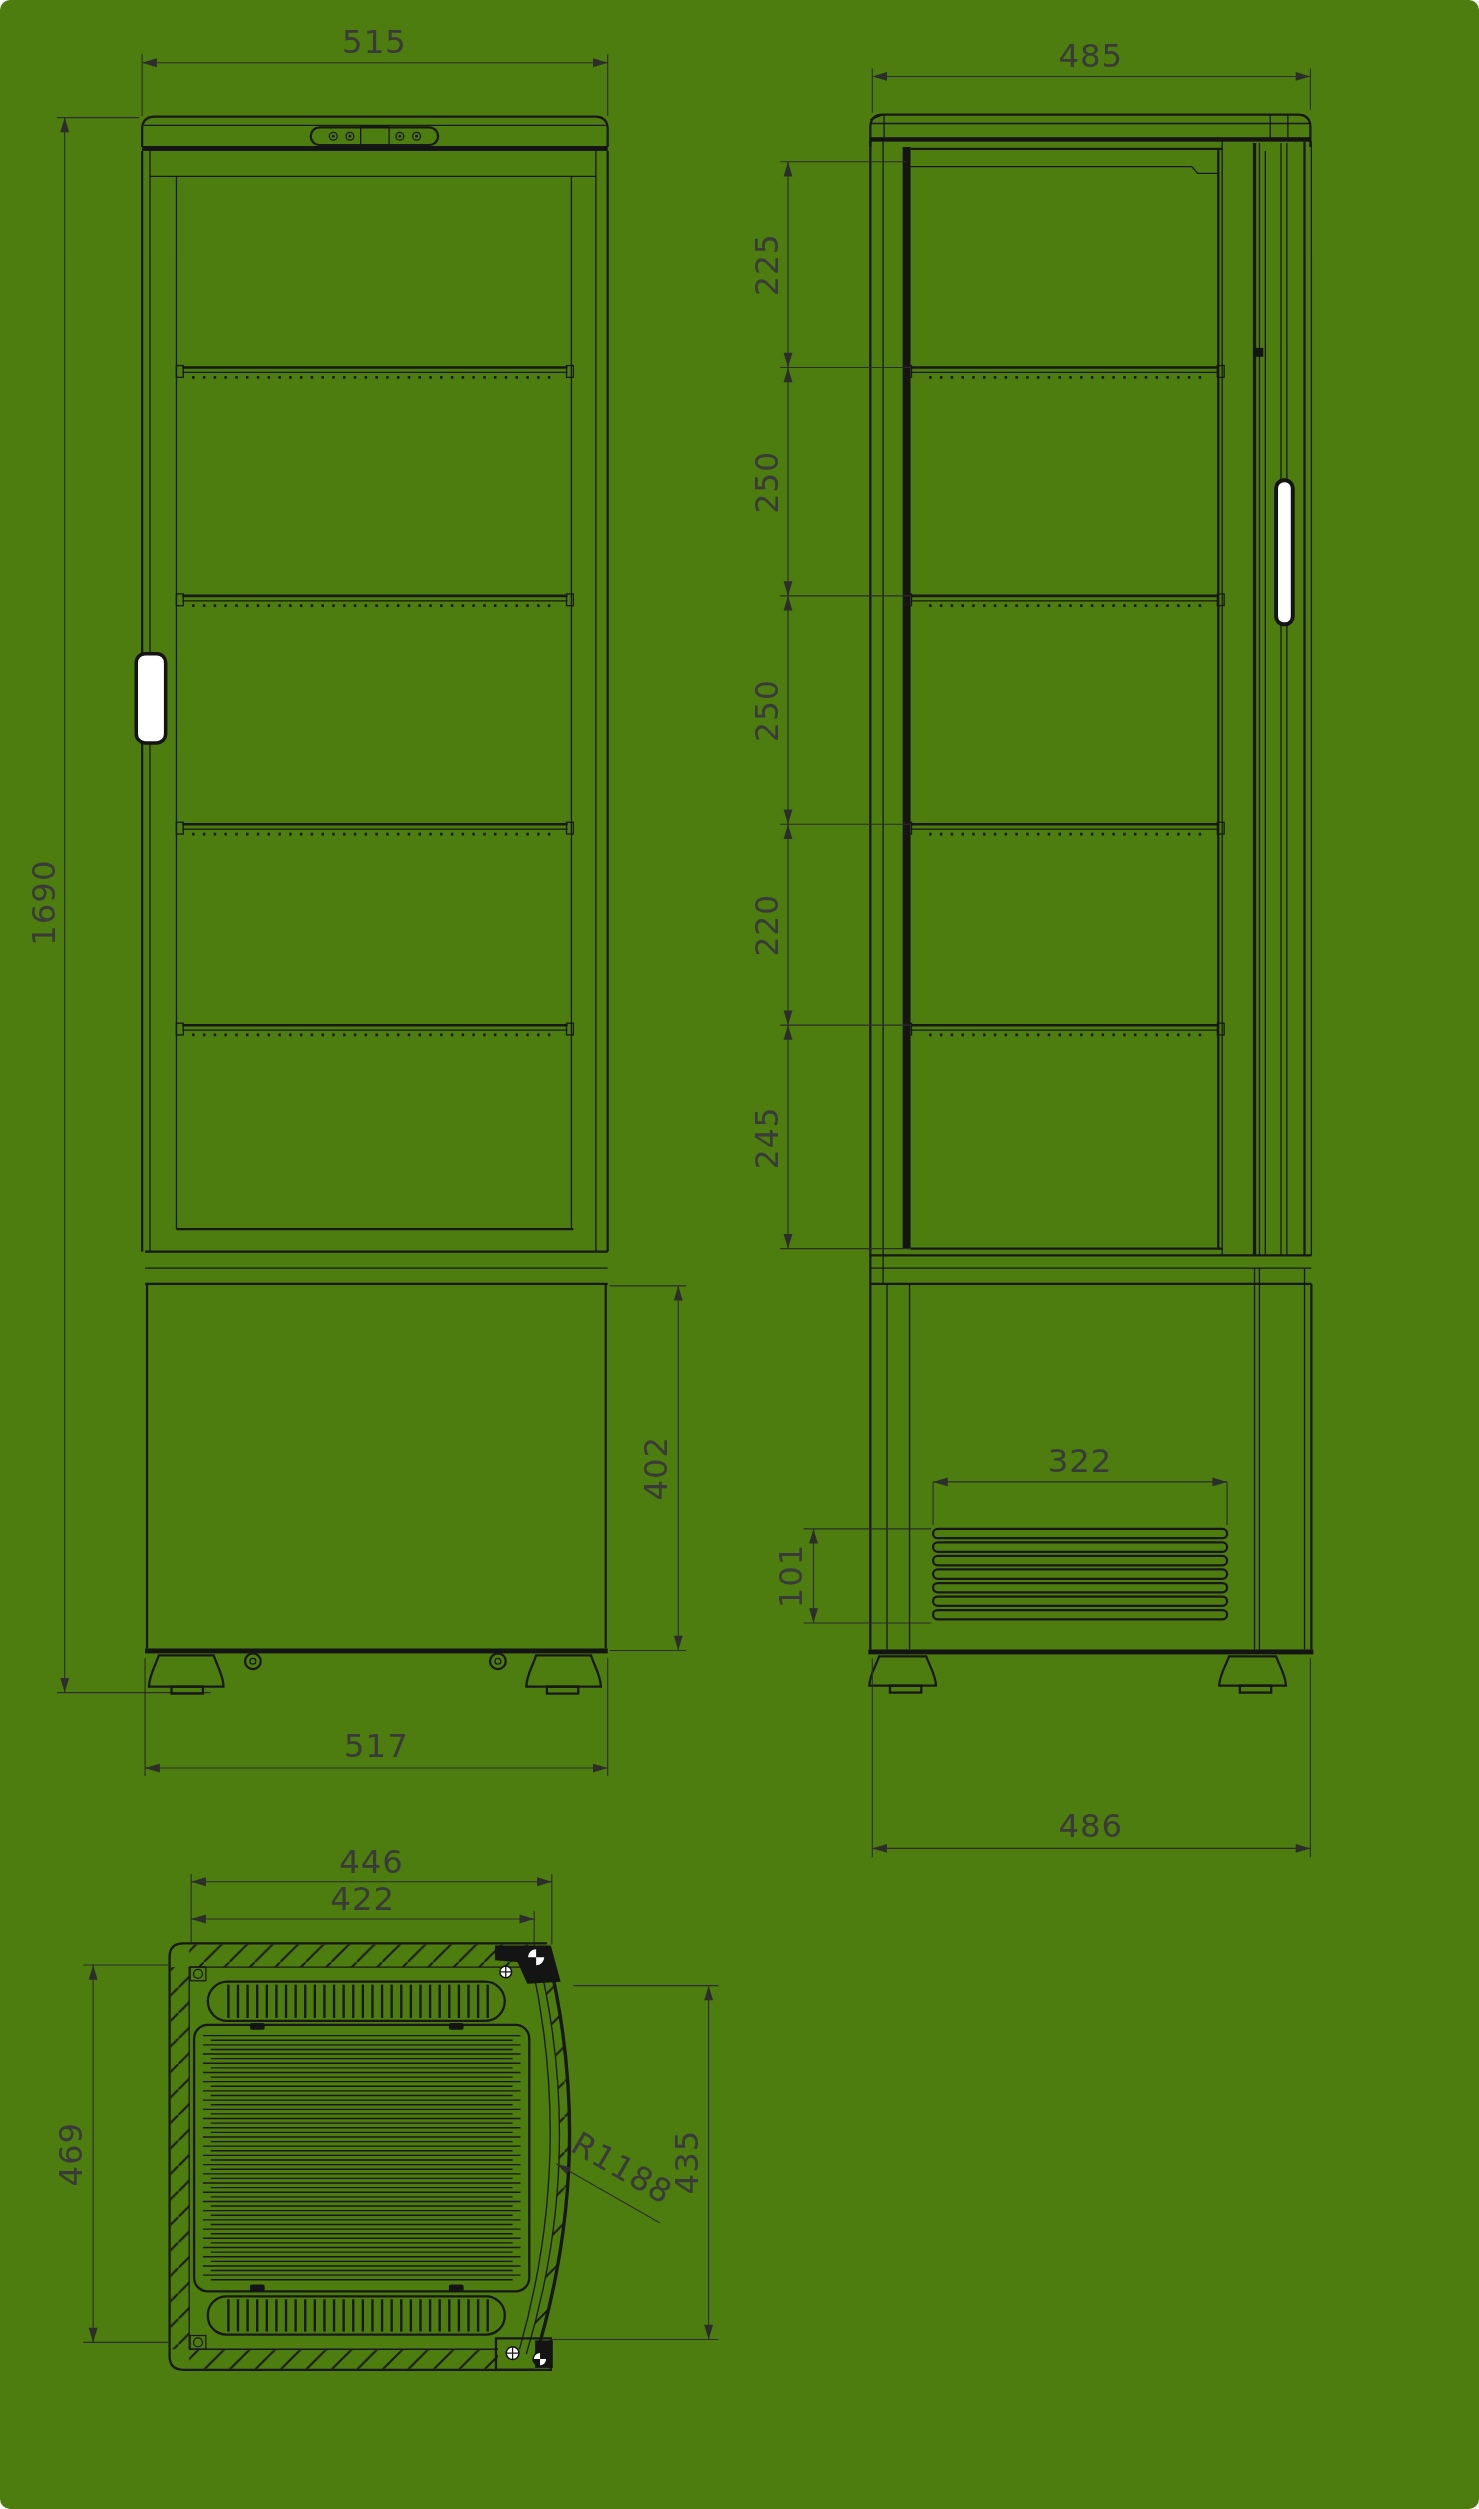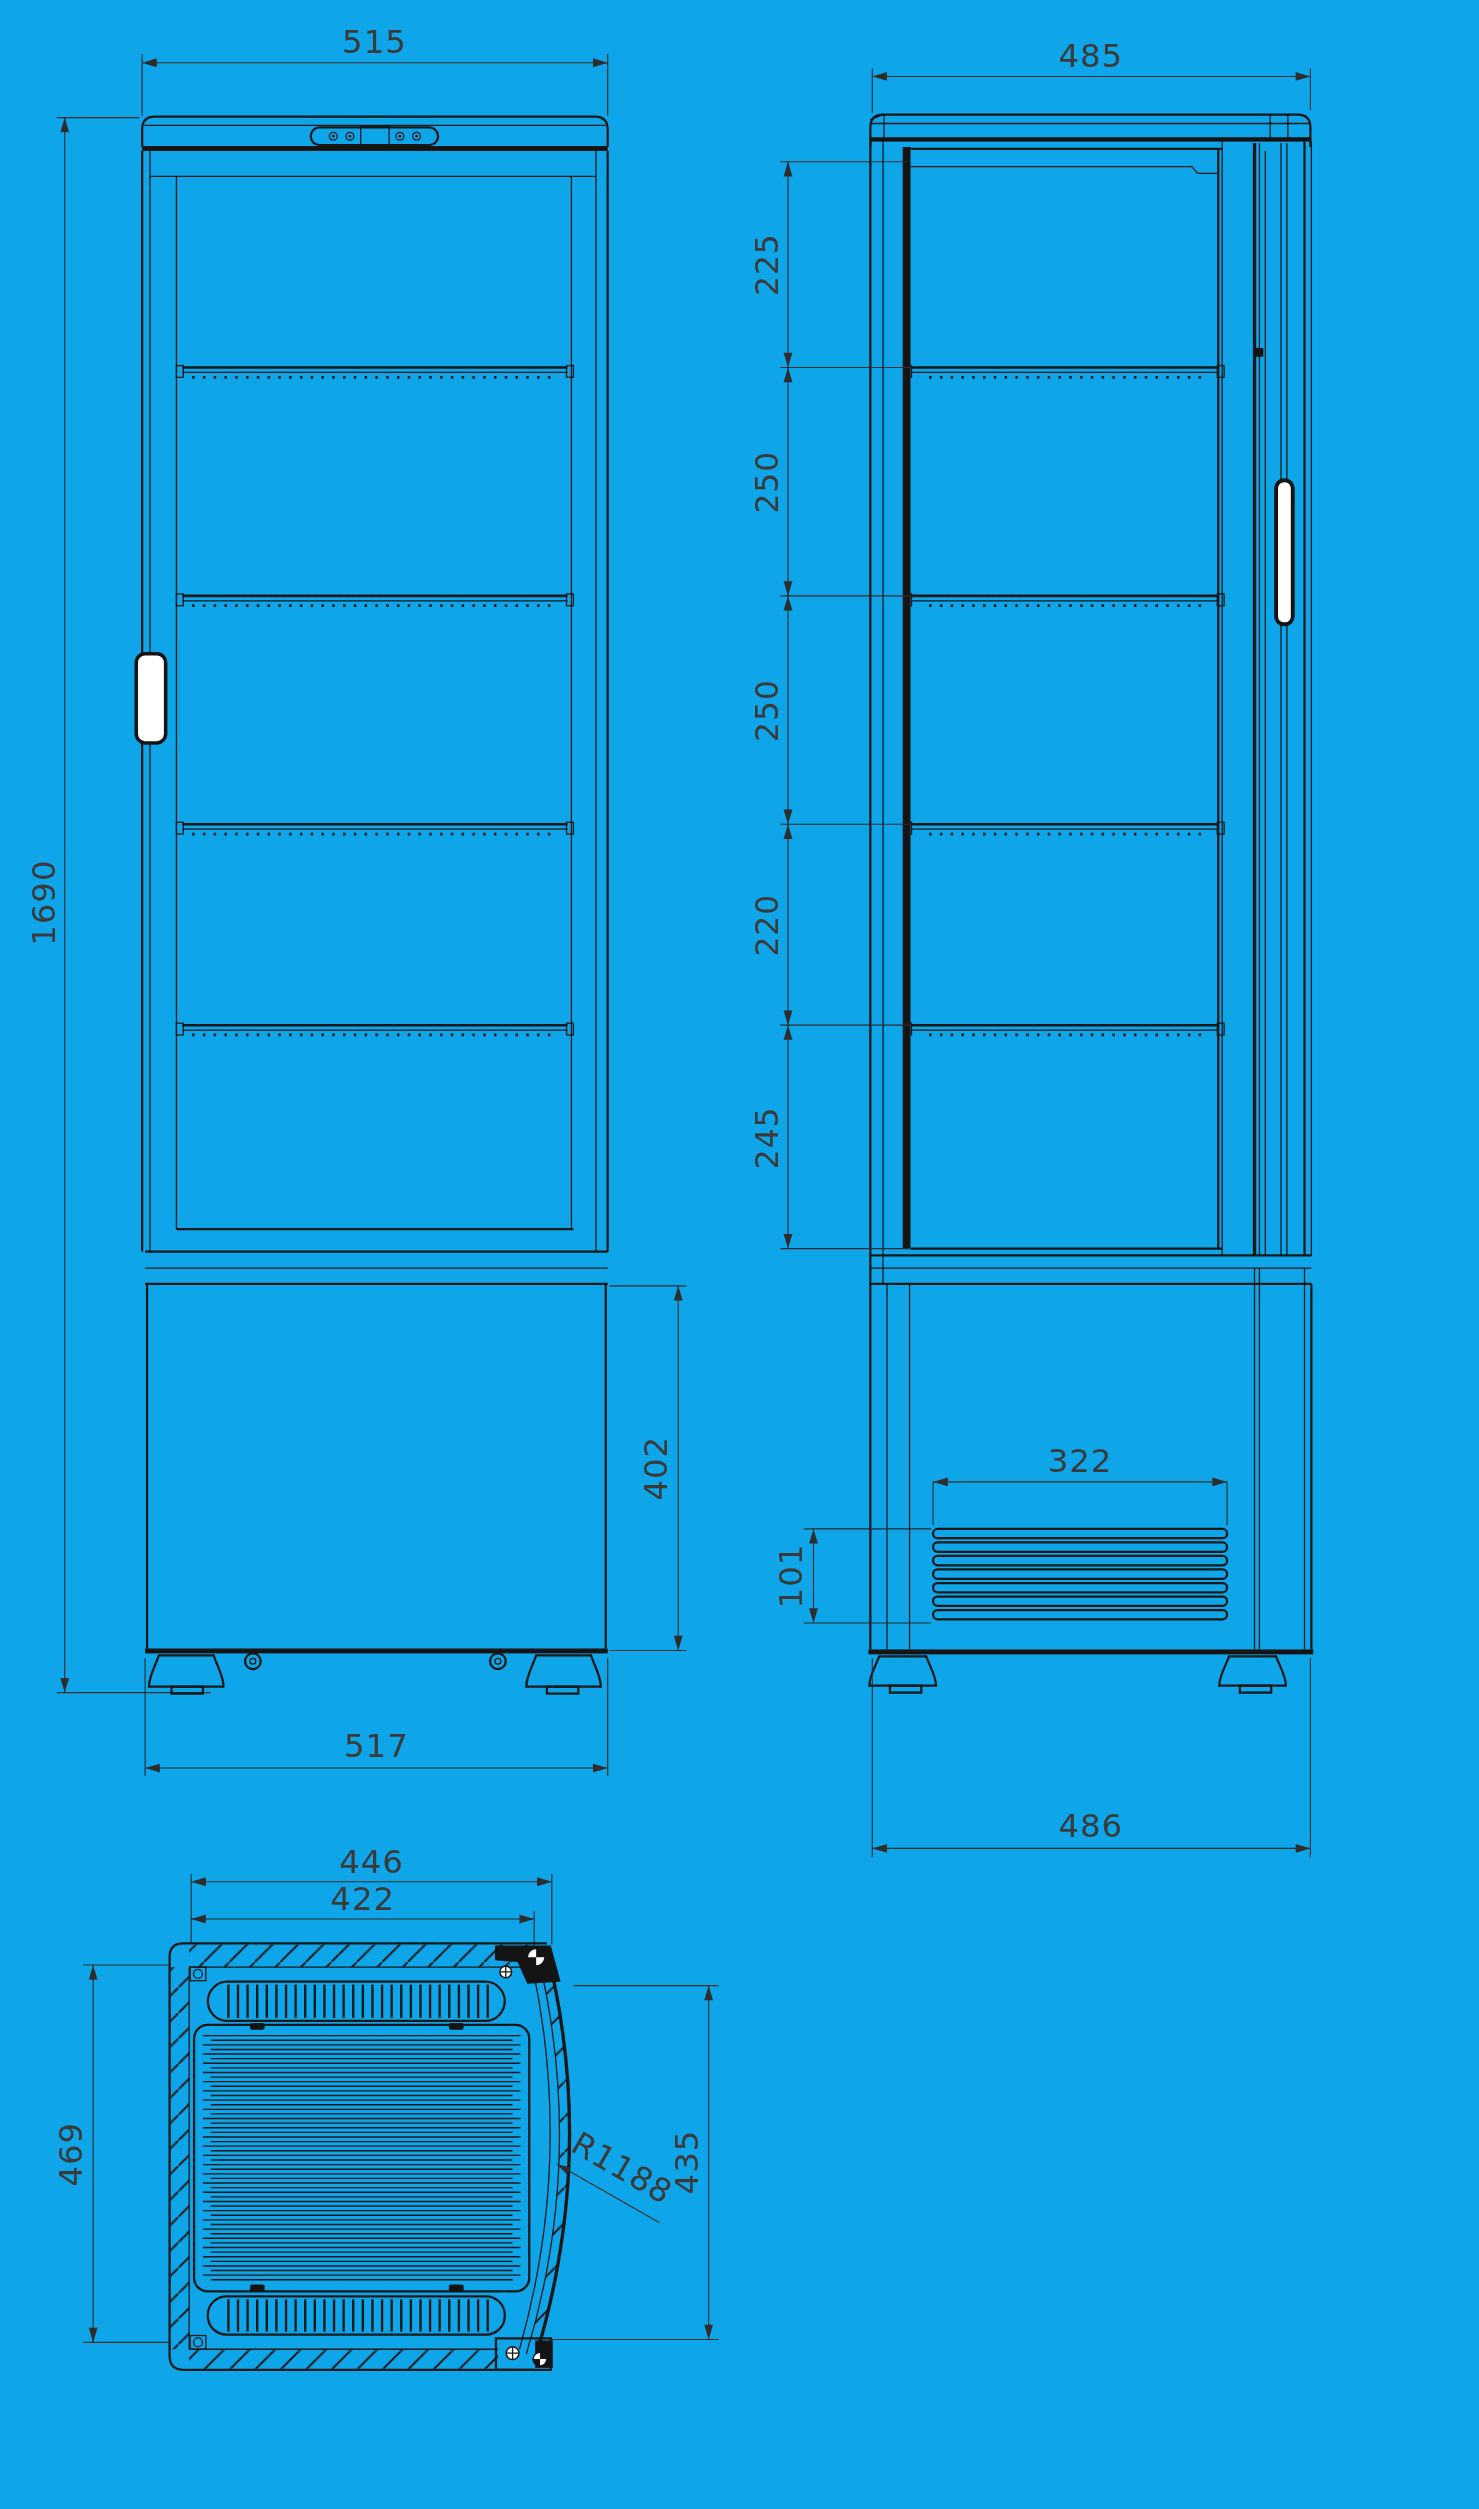--- a/index.html
+++ b/index.html
@@ -1,16 +1,16 @@
 <!DOCTYPE html>
 <html><head>
 <meta charset="utf-8">
 <style>
   html,body{margin:0;padding:0;background:#ffffff;}
-  .stage{width:1479px;height:2509px;position:relative;background:#0ea5e9;overflow:hidden;}
+  .stage{width:1479px;height:2509px;position:relative;background:#4d7c0f;overflow:hidden;border-radius:10px;}
   svg{display:block;}
   .s1{stroke:#181818;stroke-width:1.3;fill:none;}
   .s2{stroke:#181818;stroke-width:2.3;fill:none;}
   .s3{stroke:#181818;stroke-width:3.4;fill:none;}
   .blk{fill:#141414;stroke:none;}
   .dim{stroke:#2d2d2d;stroke-width:1.15;fill:none;}
   .ah{fill:#2d2d2d;stroke:none;}
   text.d{font-family:"DejaVu Sans",sans-serif;font-size:33px;fill:#3a3a3a;letter-spacing:1px;}
   text.dc{font-family:"DejaVu Sans",sans-serif;font-size:32px;fill:#3a3a3a;letter-spacing:1px;}
 </style>

